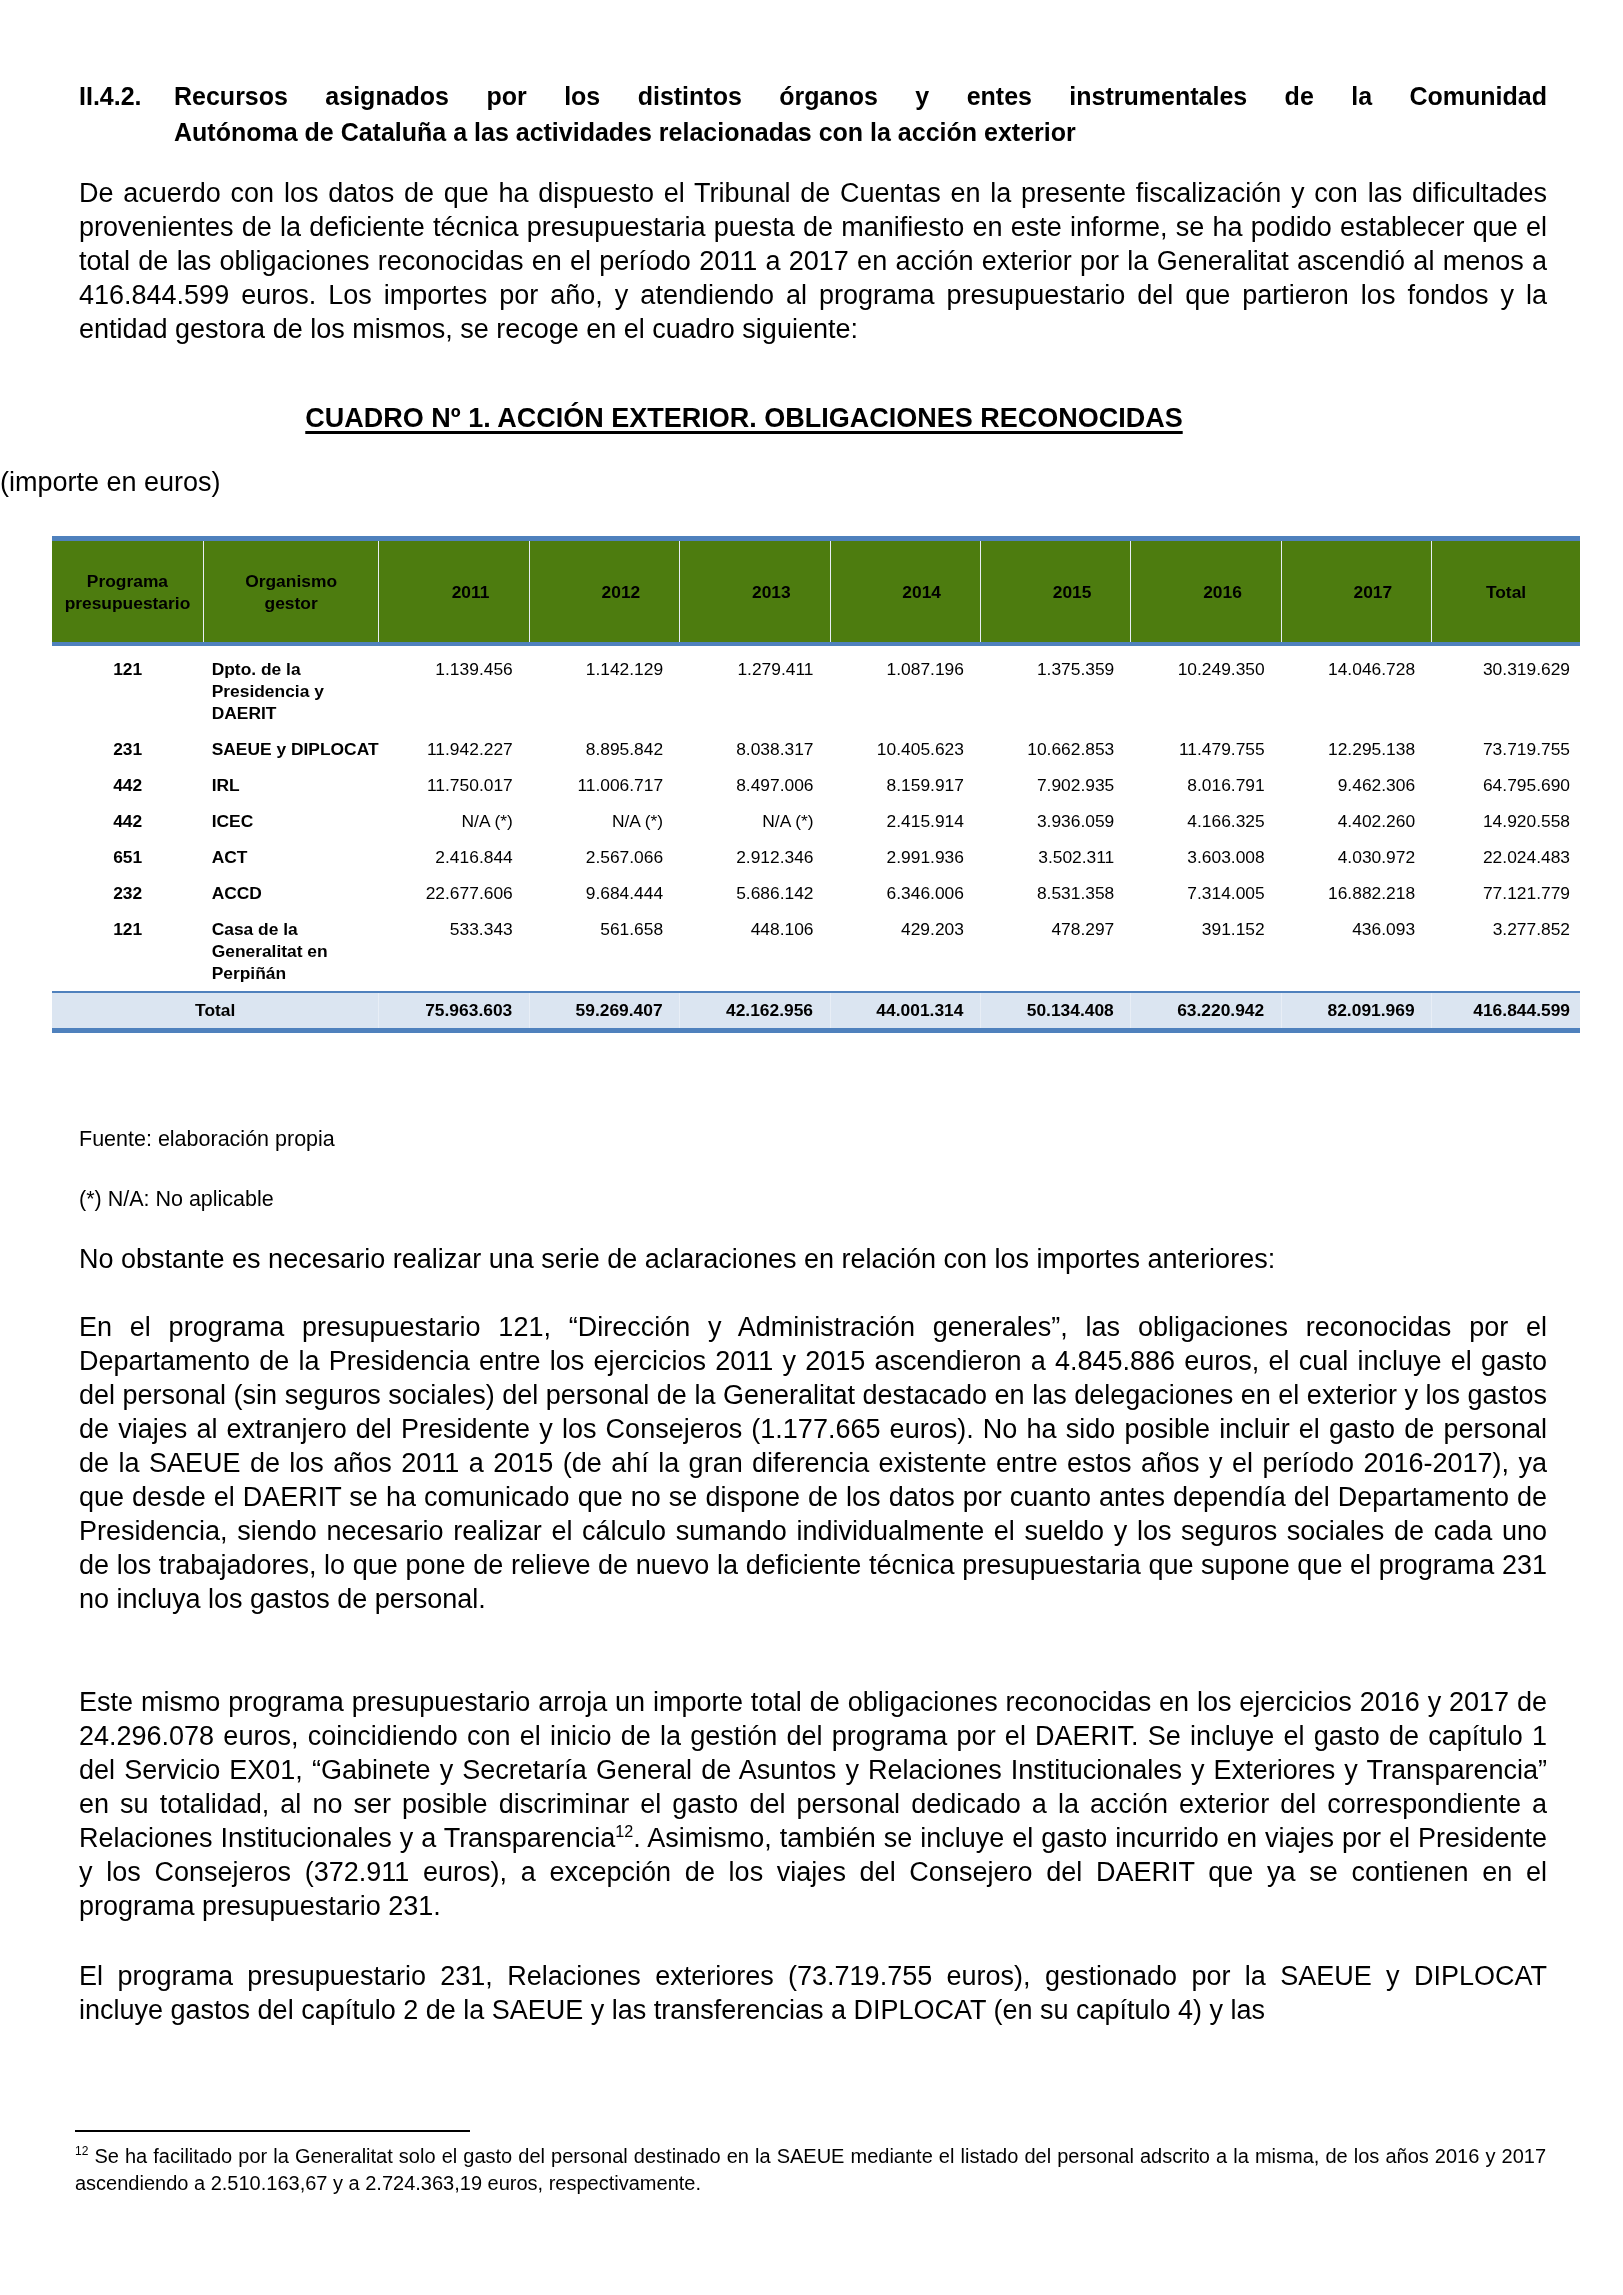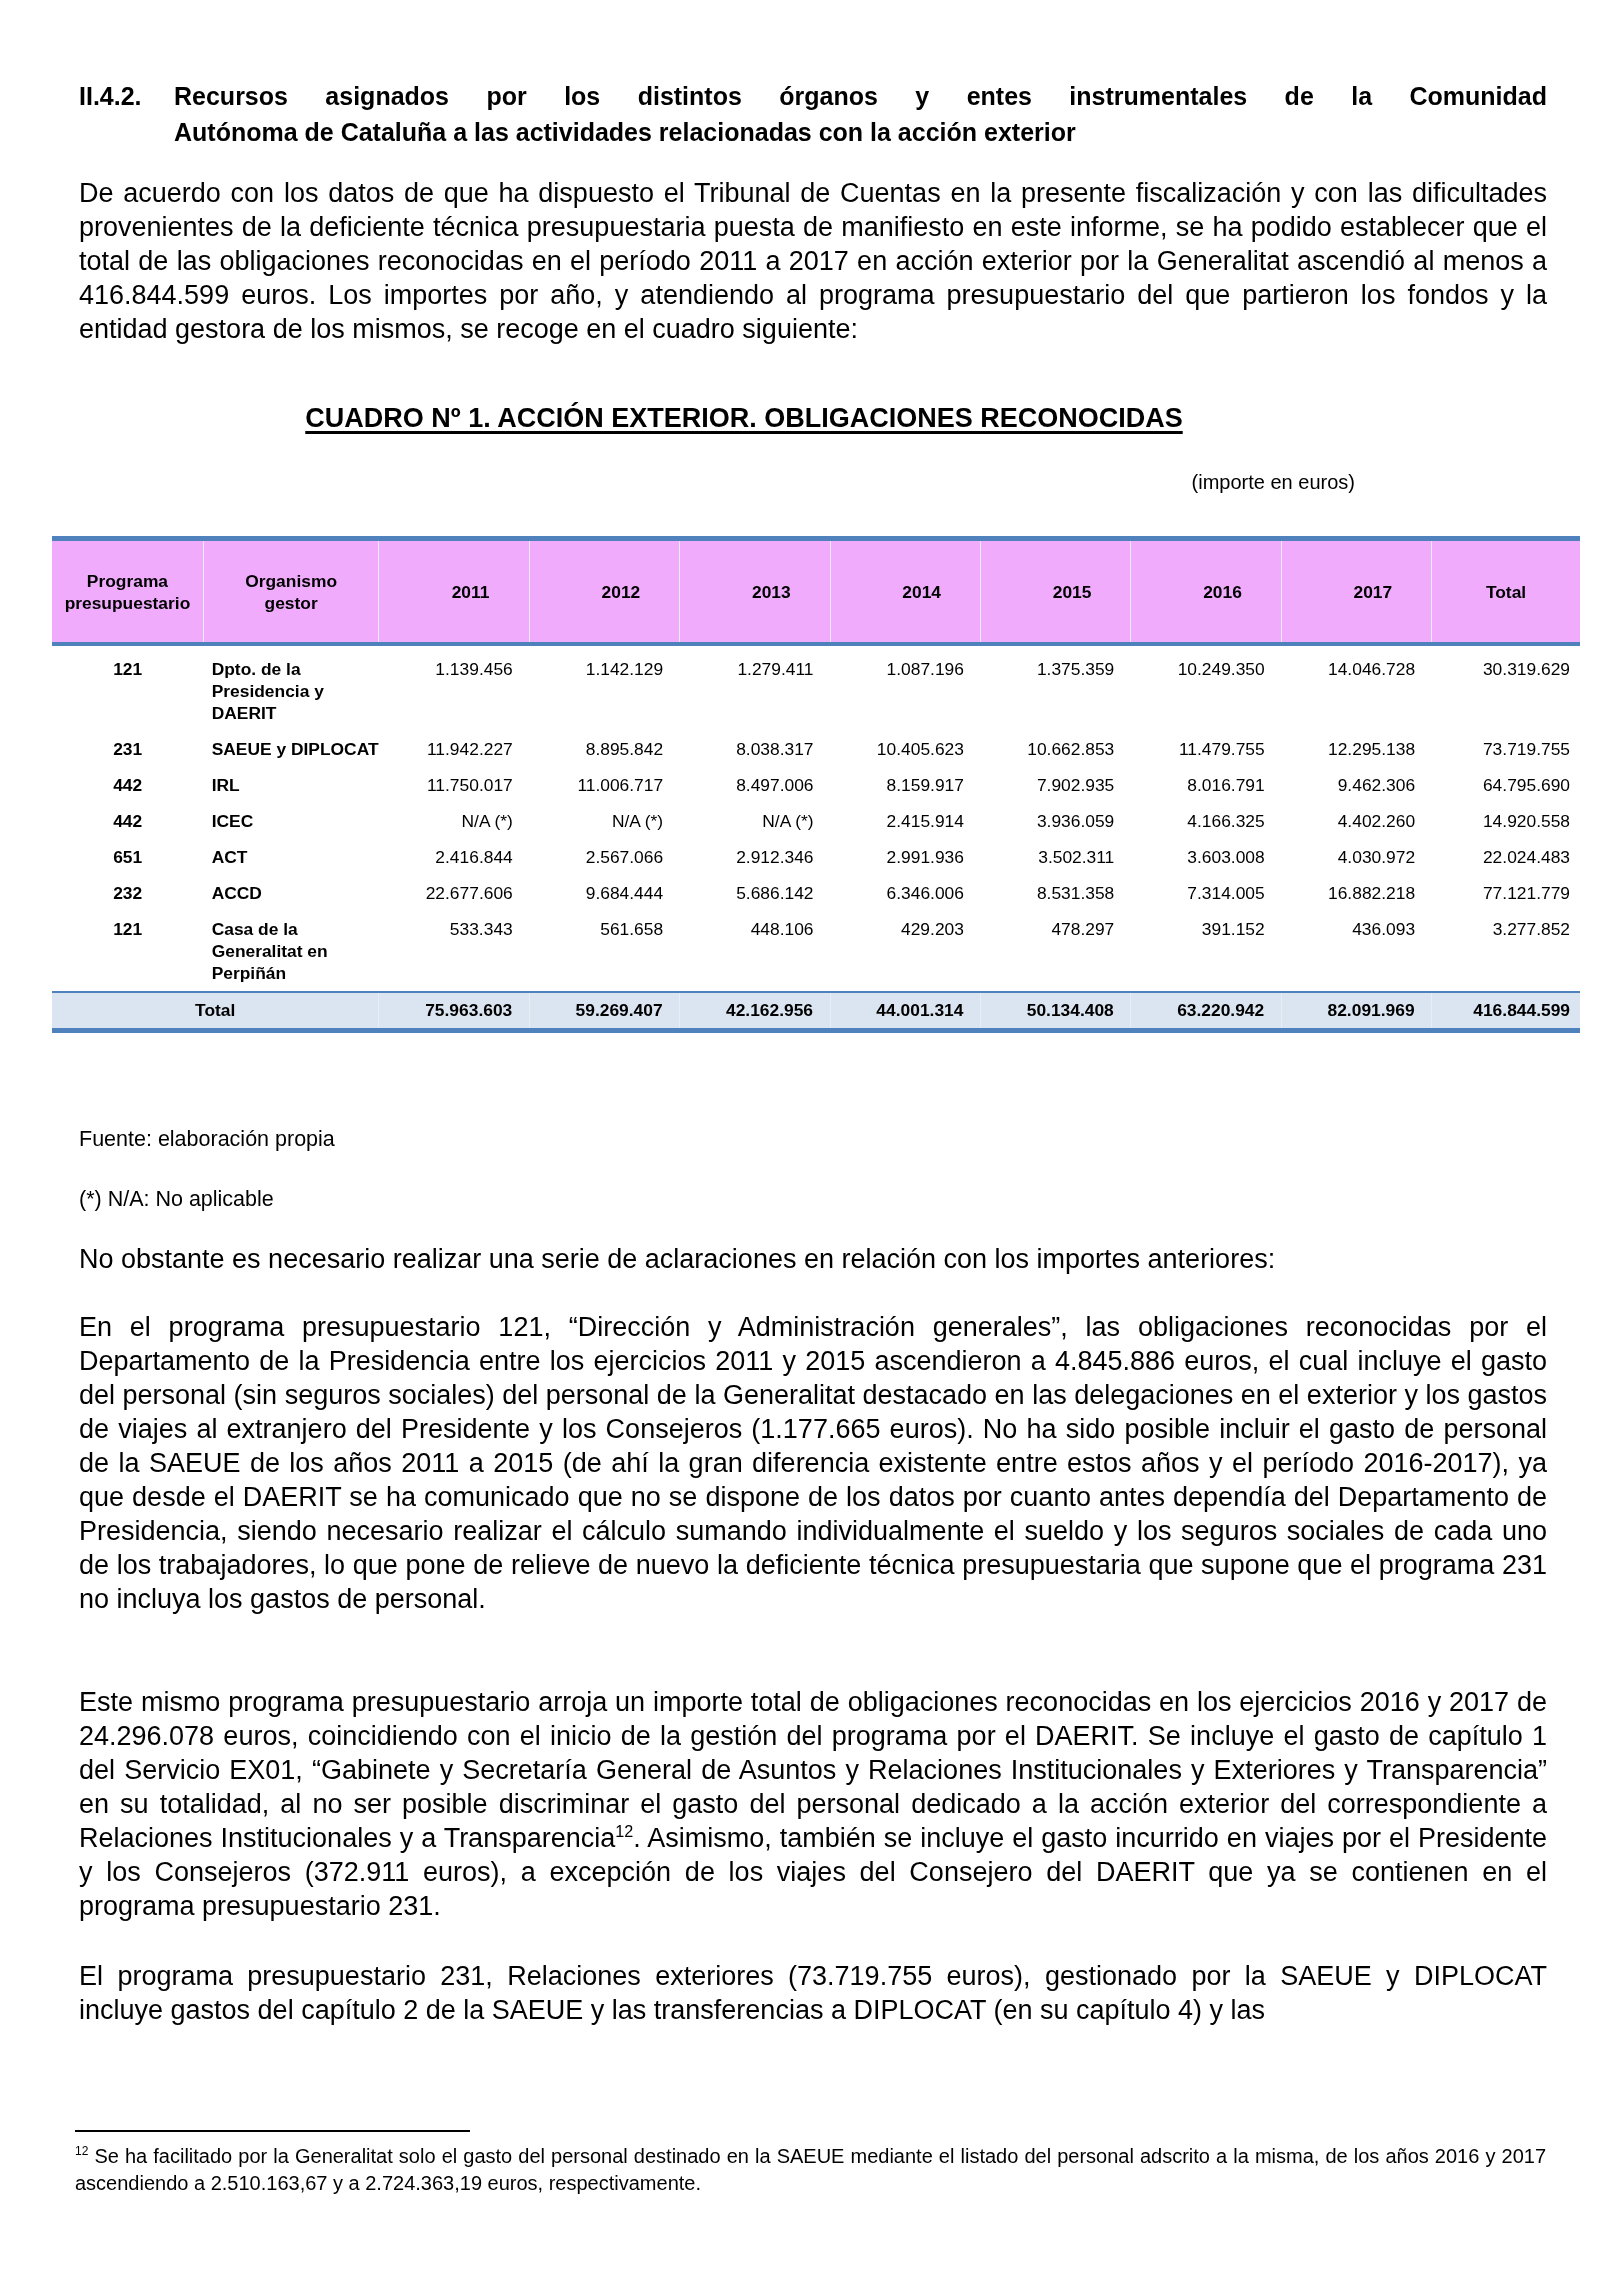--- a/index.html
+++ b/index.html
@@ -18,33 +18,33 @@
   .para {
     position: absolute; left: 79px; width: 1468px;
     font-size: 27px; line-height: 34px; text-align: justify;
   }
   .table-title {
     position: absolute; left: 0; width: 1488px; top: 402px; text-align: center;
     font-weight: bold; font-size: 27px; line-height: 33px;
   }
   .table-title span { text-decoration: underline; text-decoration-thickness: 2.5px; text-underline-offset: 4.1px; }
   .table-subtitle {
-    position: absolute; left: 0; width: 1355px; top: 466px; text-align: right;
-    font-size: 20px; line-height: 33px;
+    position: absolute; left: 0; width: 1355px; top: 466px; text-align: left;
+    font-size: 27px; line-height: 33px;
   }
   table.data {
     position: absolute; left: 52px; top: 536px; width: 1528px;
     border-collapse: collapse; table-layout: fixed;
     font-size: 17.4px;
   }
   table.data col.c-prog { width: 151px; }
   table.data col.c-org { width: 175px; }
   table.data col.c-year { width: 150px; }
   table.data col.c-total { width: 148px; }
-  table.data thead tr { background: #f0abfc; }
+  table.data thead tr { background: #4d7c0f; }
   table.data thead th {
     border-top: 5px solid #4f81bd; border-bottom: 4.1px solid #4f81bd;
     font-weight: bold; height: 101px; padding: 0; vertical-align: middle;
     line-height: 22px;
   }
   table.data thead th + th { border-left: 0.8px solid #e8eef6; }
   table.data th.h-year { text-align: center; padding-left: 33px; }
   table.data th.h-total { text-align: center; }
   table.data tbody td {
     padding: 6.6px 0 7.4px 0; vertical-align: top; line-height: 22px; font-size: 17.4px;

